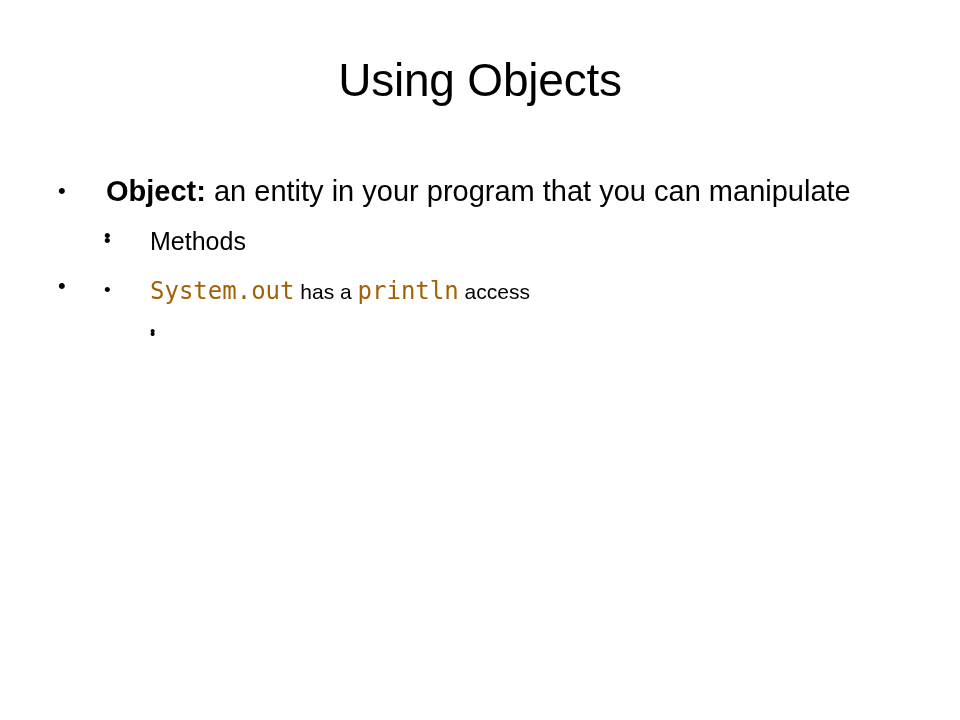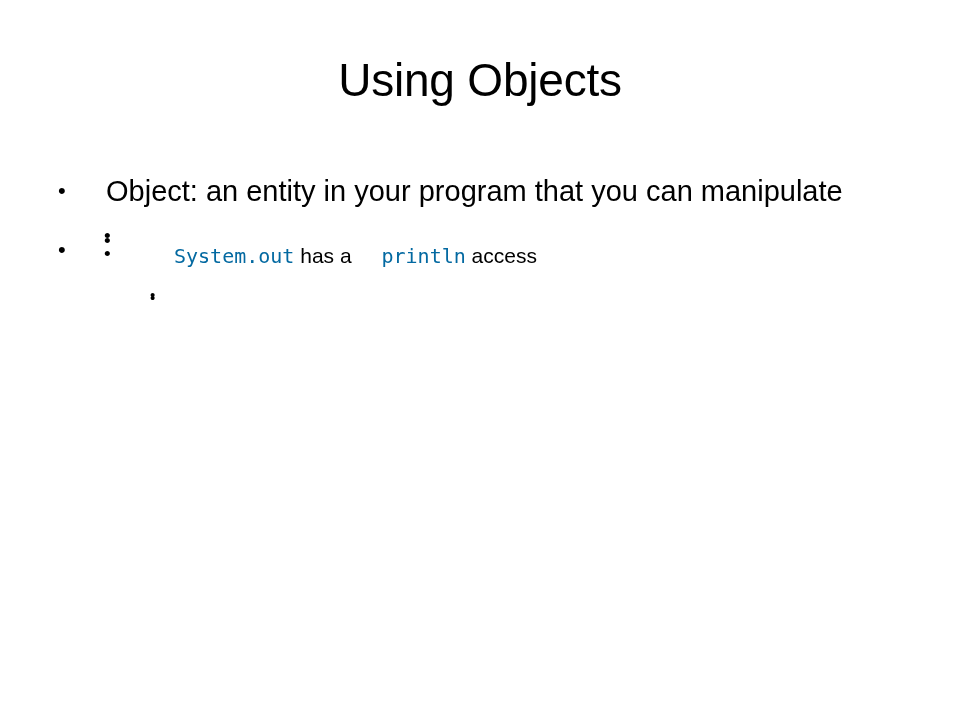--- a/index.html
+++ b/index.html
@@ -101,30 +101,29 @@
     font-weight: 400;
     padding-left: 196px;
     padding-right: 40px;
   }
   .lvl3 .marker {
     left: 150px;
     font-size: 15px;
   }
 
   .term {
-    font-weight: 400;
+    font-weight: 700;
     text-align: right;
   }
 
   .code {
     font-family: "DejaVu Sans Mono", "Liberation Mono", monospace;
-    color: #0369a1;
-    font-size: 20px;
+    color: #a16207;
+    font-size: 24px;
     letter-spacing: 0px;
-    margin-left: 24px;
   }
 
   .small-inline {
     font-size: 21px;
     margin-top: 36px;
   }
 
   .spacer-sm { height: 6px; }
   .spacer-xs { height: 3px; }
 </style>
@@ -146,20 +145,21 @@
     <div class="spacer-sm"></div>
 
     <div class="bullet-row lvl2">
       <span class="marker">•</span>
     </div>
 
     <div class="spacer-xs"></div>
 
     <div class="bullet-row lvl2">
       <span class="marker">•</span>
+      <span class="text">Methods</span>
     </div>
 
     <div class="spacer-sm"></div>
 
     <div class="bullet-row lvl1">
       <span class="marker">•</span>
     </div>
 
     <div class="spacer-xs"></div>
 

